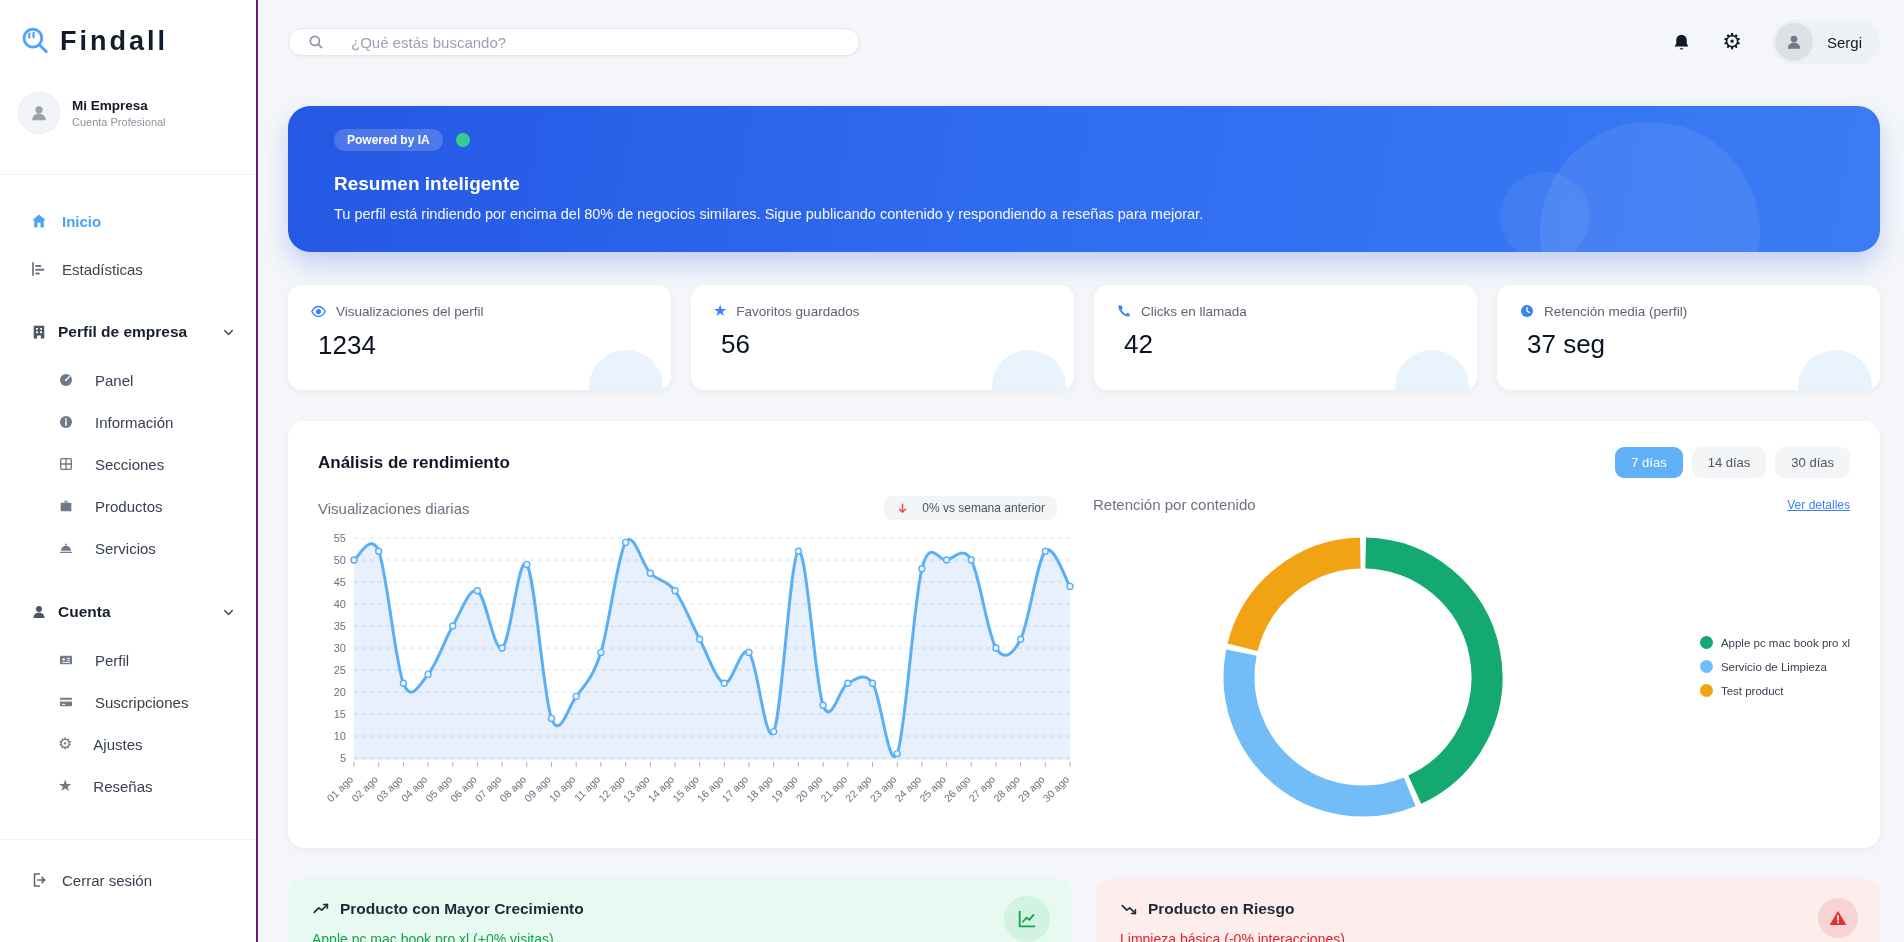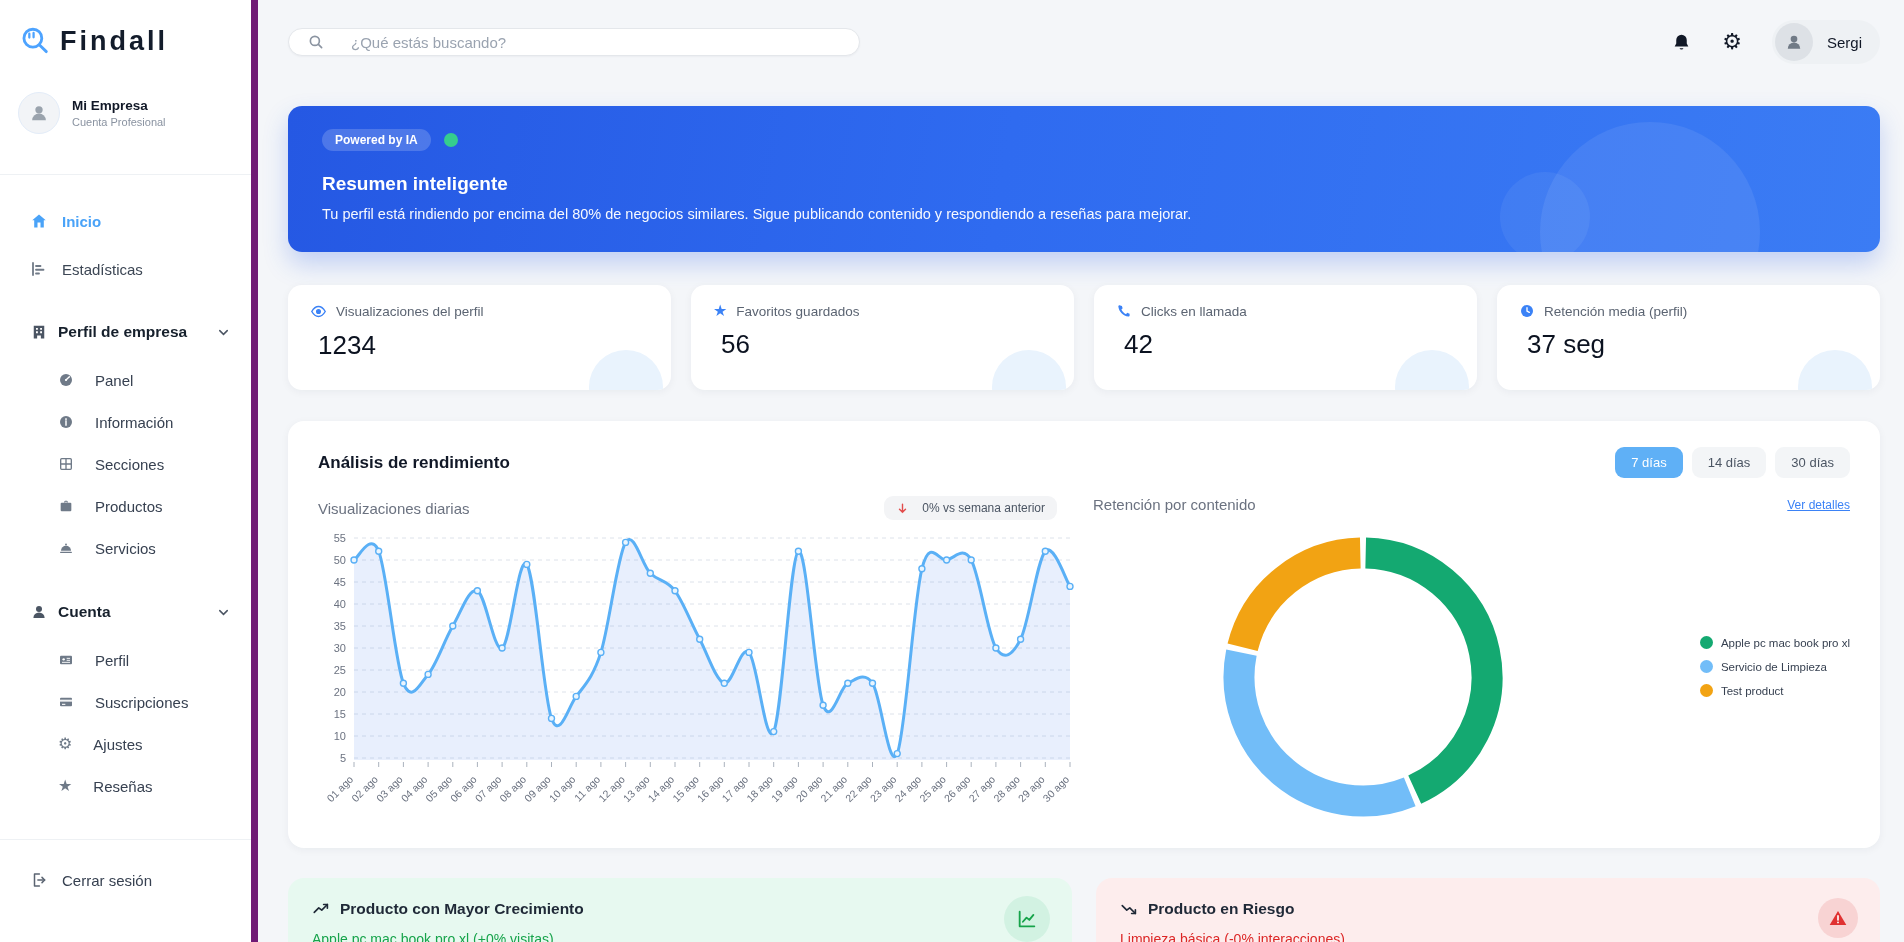--- a/index.html
+++ b/index.html
@@ -1,21 +1,21 @@
 <!DOCTYPE html>
 <html><head>
 <meta charset="utf-8">
 <style>
   * { margin:0; padding:0; box-sizing:border-box; }
   html,body { width:1904px; height:942px; overflow:hidden; background:#f4f6f9;
               font-family:"Liberation Sans", sans-serif; color:#1f2937; }
 
   
   .sidebar { position:fixed; left:0; top:0; width:258px; height:942px; background:#fff;
-             border-right:7px solid #701a75; z-index:5; }
+             border-right:2px solid #701a75; z-index:5; }
   .side-logo { display:flex; align-items:center; gap:8px; padding:24px 20px 0 18px; }
   .side-logo .brand-text { font-size:27px; font-weight:bold; color:#131c2b; letter-spacing:3px; }
   .side-profile { display:flex; align-items:center; gap:12px; margin:34px 20px 40px 18px; }
   .avatar-circle { width:42px; height:42px; border-radius:50%; background:#f2f4f7;
                    border:1px solid #e3ecf8; display:flex; align-items:center; justify-content:center; }
   .profile-name { font-size:13.5px; font-weight:bold; color:#111827; }
   .profile-sub  { font-size:11px; color:#8a93a1; margin-top:3px; }
   .side-divider { border:none; border-top:1px solid #eef1f4; margin:0 0; }
   .side-nav { padding:26px 0 0 0; }
   .nav-item { position:relative; display:flex; align-items:center; gap:14px; height:40px;
@@ -51,23 +51,23 @@
   .searchbox input::placeholder { color:#9aa3b0; }
   .topbar-right { margin-left:auto; display:flex; align-items:center; gap:30px; }
   .topbar-icon { color:#111827; cursor:pointer; }
   .user-chip { display:flex; align-items:center; gap:14px; background:#eef1f4; border-radius:24px;
                padding:3px 18px 3px 3px; cursor:pointer; }
   .user-chip .avatar-sm { width:38px; height:38px; border-radius:50%; background:#dde1e6;
                display:flex; align-items:center; justify-content:center; }
   .user-name { font-size:15px; color:#111827; }
 
   
-  .banner { position:relative; margin-top:40px; height:146px; border-radius:14px; overflow:hidden;
+  .banner { position:relative; margin-top:40px; height:146px; border-radius:22px; overflow:hidden;
             background:linear-gradient(100deg,#2558e3 0%, #2f6bf0 45%, #3b7cf4 100%);
-            padding:23px 34px; box-shadow:0 12px 24px rgba(43,94,230,.25); }
+            padding:23px 46px; box-shadow:0 12px 24px rgba(43,94,230,.25); }
   .banner::after { content:""; position:absolute; right:120px; bottom:-90px; width:220px; height:220px;
             border-radius:50%; background:rgba(255,255,255,.08); }
   .banner::before { content:""; position:absolute; right:290px; bottom:-10px; width:90px; height:90px;
             border-radius:50%; background:rgba(255,255,255,.06); }
   .banner-badge-row { display:flex; align-items:center; gap:13px; }
   .banner-badge { background:rgba(255,255,255,.18); color:#fff; font-size:12px; font-weight:bold;
             padding:4px 13px; border-radius:12px; }
   .banner-dot { width:14px; height:14px; border-radius:50%; background:#35cd8e; }
   .banner-title { color:#fff; font-size:19px; font-weight:bold; margin-top:22px; }
   .banner-text { color:rgba(255,255,255,.96); font-size:14.5px; margin-top:11px; }

